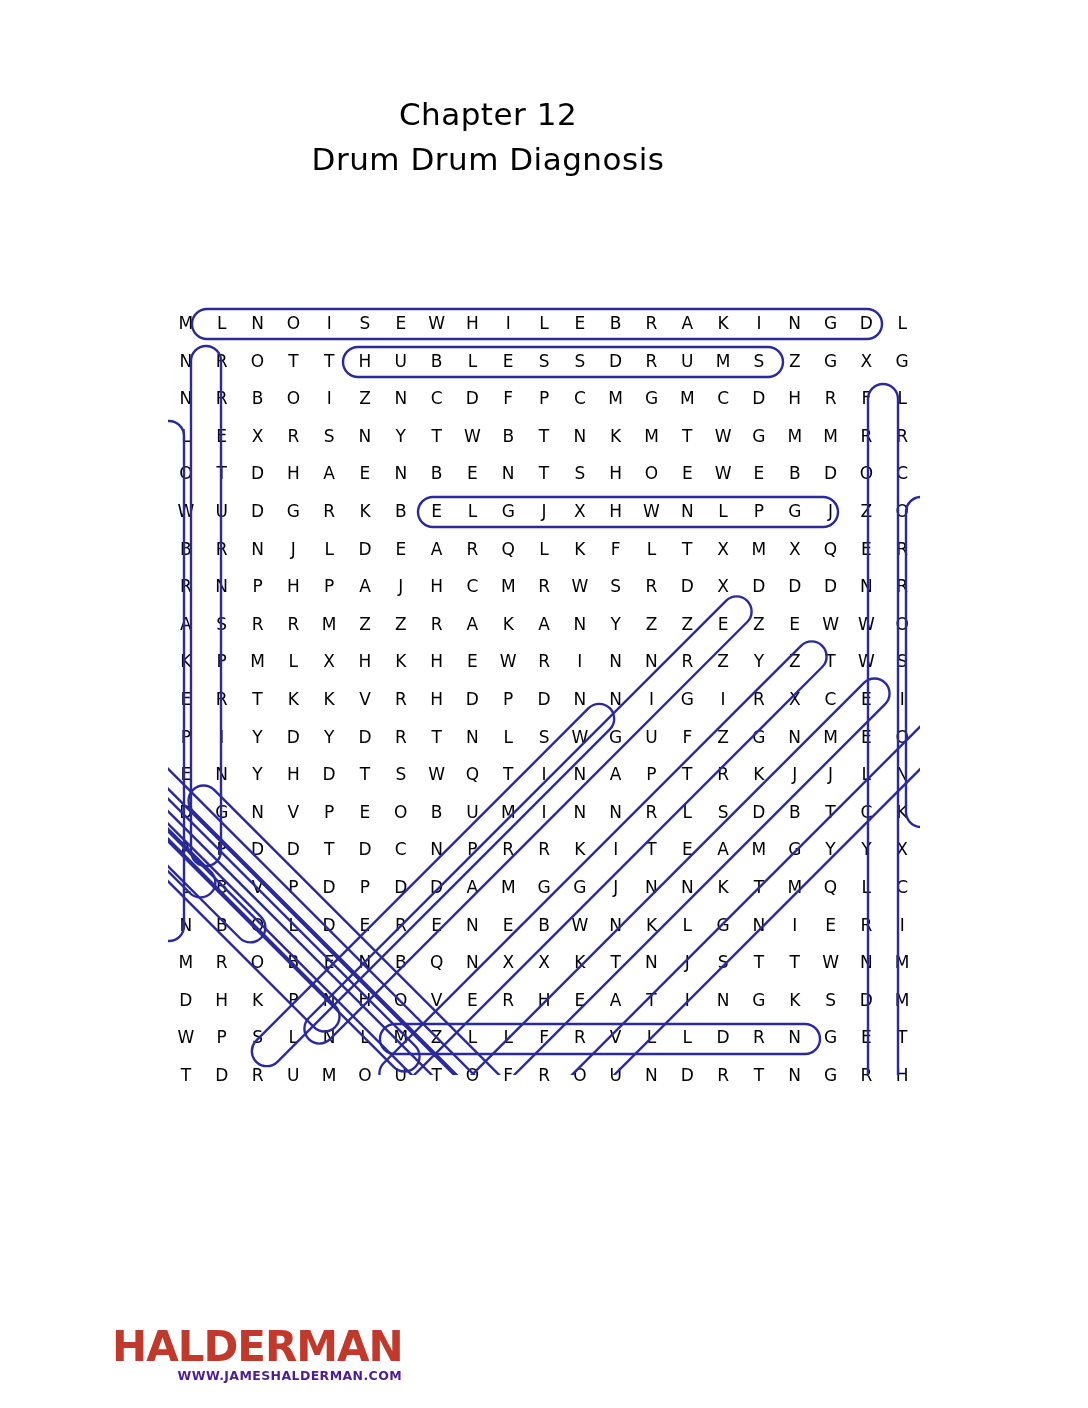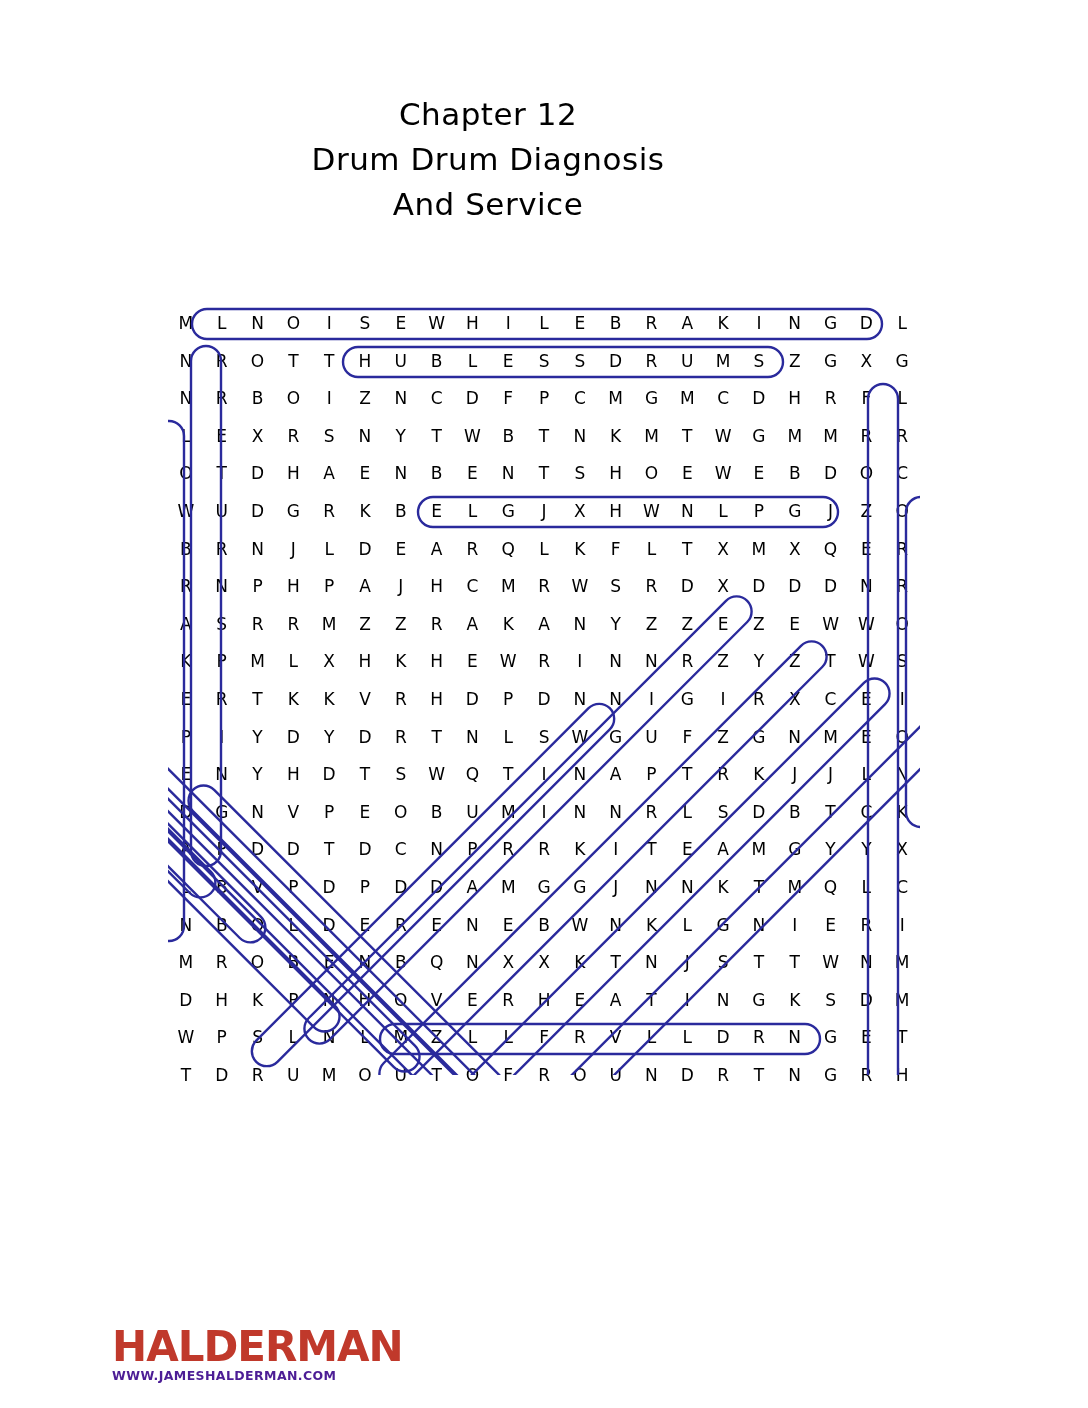--- a/index.html
+++ b/index.html
@@ -70,21 +70,21 @@
   }
   .overlay svg {
     display: block;
   }
   
   .footer {
     position: absolute;
     left: 112px;
     top: 1325px;
     width: 290px;
-    text-align: left;
+    text-align: right;
   }
   .logo-word {
     font-family: "DejaVu Sans", sans-serif;
     font-weight: bold;
     font-size: 42px;
     letter-spacing: -1px;
     color: #c0392b;
     line-height: 44px;
   }
   .logo-url {
@@ -97,21 +97,20 @@
   }
 </style>
 </head>
 <body>
 
 <div class="page">
 
   <div class="title-block">
     <div class="title-line">Chapter 12</div>
     <div class="title-line">Drum Drum Diagnosis</div>
-    <div class="title-line">And Service</div>
   </div>
 
   <div class="grid">
     <div id="grid-rows">
         <div class="grid-row">
           <div class="cell">M</div>
           <div class="cell">L</div>
           <div class="cell">N</div>
           <div class="cell">O</div>
           <div class="cell">I</div>

